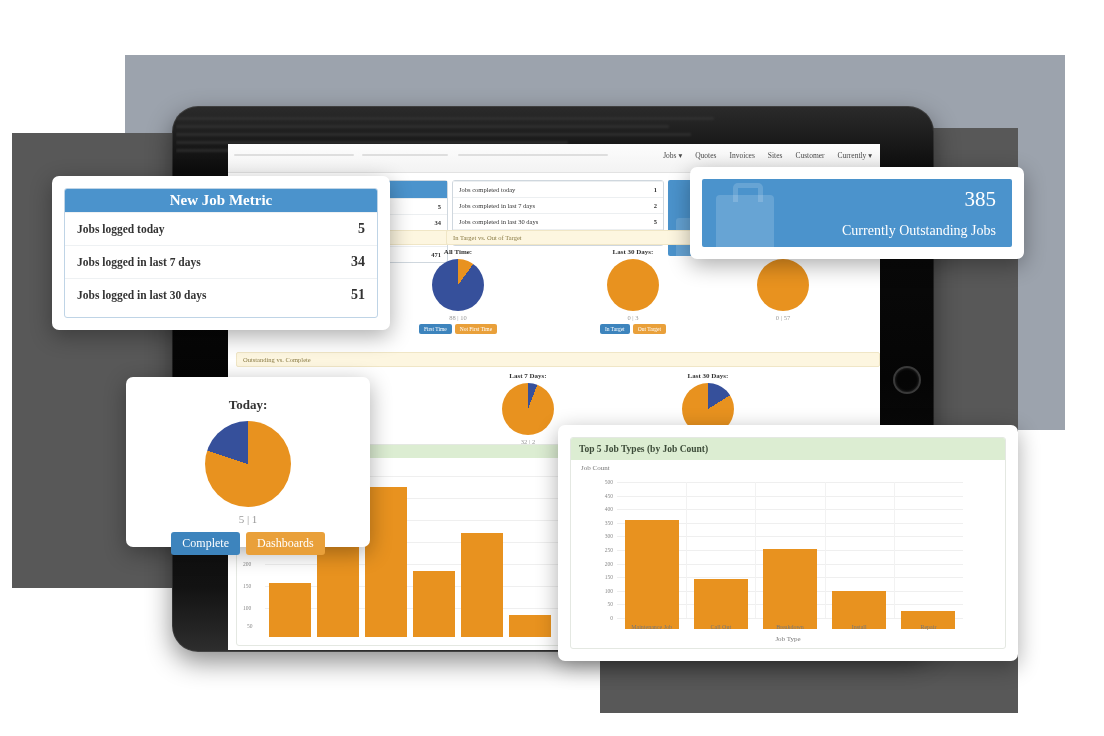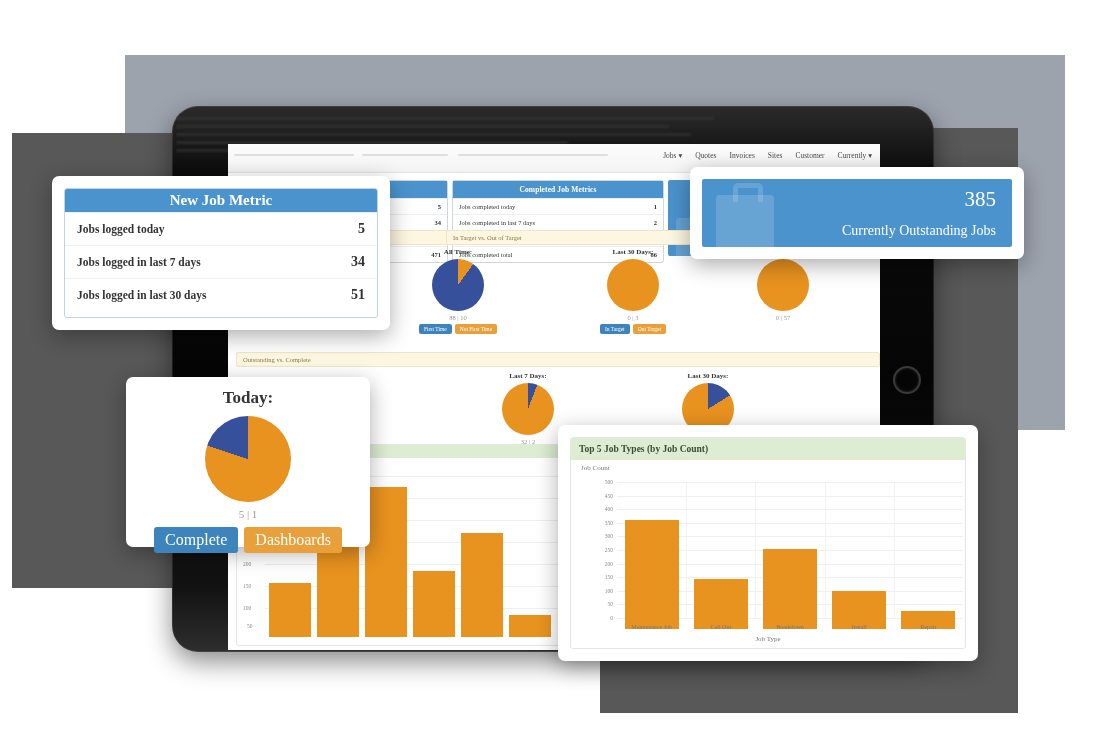--- a/index.html
+++ b/index.html
@@ -71,27 +71,27 @@
   .ooj{left:690px;top:167px;width:334px;height:92px;padding:12px;box-sizing:border-box;}
   .ooj-inner{position:relative;width:100%;height:100%;background:#4b93cc;border-radius:2px;overflow:hidden;}
   .ooj-bag{position:absolute;left:14px;top:16px;width:58px;height:56px;background:rgba(255,255,255,.16);border-radius:4px;}
   .ooj-bag:after{content:"";position:absolute;left:17px;top:-12px;width:20px;height:14px;
                  border:5px solid rgba(255,255,255,.16);border-bottom:none;border-radius:5px 5px 0 0;}
   .ooj-num{position:absolute;right:16px;top:8px;color:#fff;font-size:21px;font-weight:300;}
   .ooj-lbl{position:absolute;right:16px;top:44px;color:#fff;font-size:14px;font-weight:300;}
 
   
   .today{left:126px;top:377px;width:244px;height:170px;}
-  .today-t{text-align:center;font-size:17px;font-weight:bold;color:#333;padding-top:11px;}
+  .today-t{text-align:center;font-size:13px;font-weight:bold;color:#333;padding-top:20px;}
   .today-sub{text-align:center;font-size:11px;color:#9a9a9a;margin-top:6px;}
   .today-btns{display:flex;gap:6px;justify-content:center;margin-top:7px;}
-  .today-btns div{font-size:16px;color:#fff;padding:4px 11px;border-radius:3px;}
-
-  
-  .top5{left:558px;top:425px;width:420px;height:236px;padding:12px;box-sizing:border-box;}
+  .today-btns div{font-size:12px;color:#fff;padding:4px 11px;border-radius:3px;}
+
+  
+  .top5{left:558px;top:425px;width:460px;height:236px;padding:12px;box-sizing:border-box;}
   .top5-box{border:1px solid #e4e8e2;border-radius:3px;height:100%;box-sizing:border-box;overflow:hidden;background:#fff;}
   .top5-head{background:#dcedd2;color:#3c4b38;font-weight:bold;font-size:9.5px;padding:6px 8px;}
   .top5-body{position:relative;height:calc(100% - 23px);}
   .axis-label{position:absolute;font-size:7px;color:#777;}
   .ytick{position:absolute;right:0;font-size:5.5px;color:#8a8a8a;transform:translateY(-50%);}
   .gridline{position:absolute;height:1px;background:#efefef;}
   .vline{position:absolute;width:1px;background:#f2f2f2;}
   .bar{position:absolute;background:#e8921f;bottom:0;}
   .xtick{position:absolute;font-size:6px;color:#777;text-align:center;transform:translateX(-50%);}
 </style>
@@ -146,21 +146,20 @@
         <span>Jobs logged in last 30 days</span>
         <span class="v">51</span>
         </div>
       <div class="metric-row">
         <span>Jobs logged total</span>
         <span class="v">471</span>
         </div>
     </div>
 
     <div class="panel" style="left:224px;top:36px;width:210px;">
-      <div class="panel-head">Completed Job Metrics</div>
       <div class="metric-row">
         <span>Jobs completed today</span>
         <span class="v">1</span>
         </div>
       <div class="metric-row">
         <span>Jobs completed in last 7 days</span>
         <span class="v">2</span>
         </div>
       <div class="metric-row">
         <span>Jobs completed in last 30 days</span>

